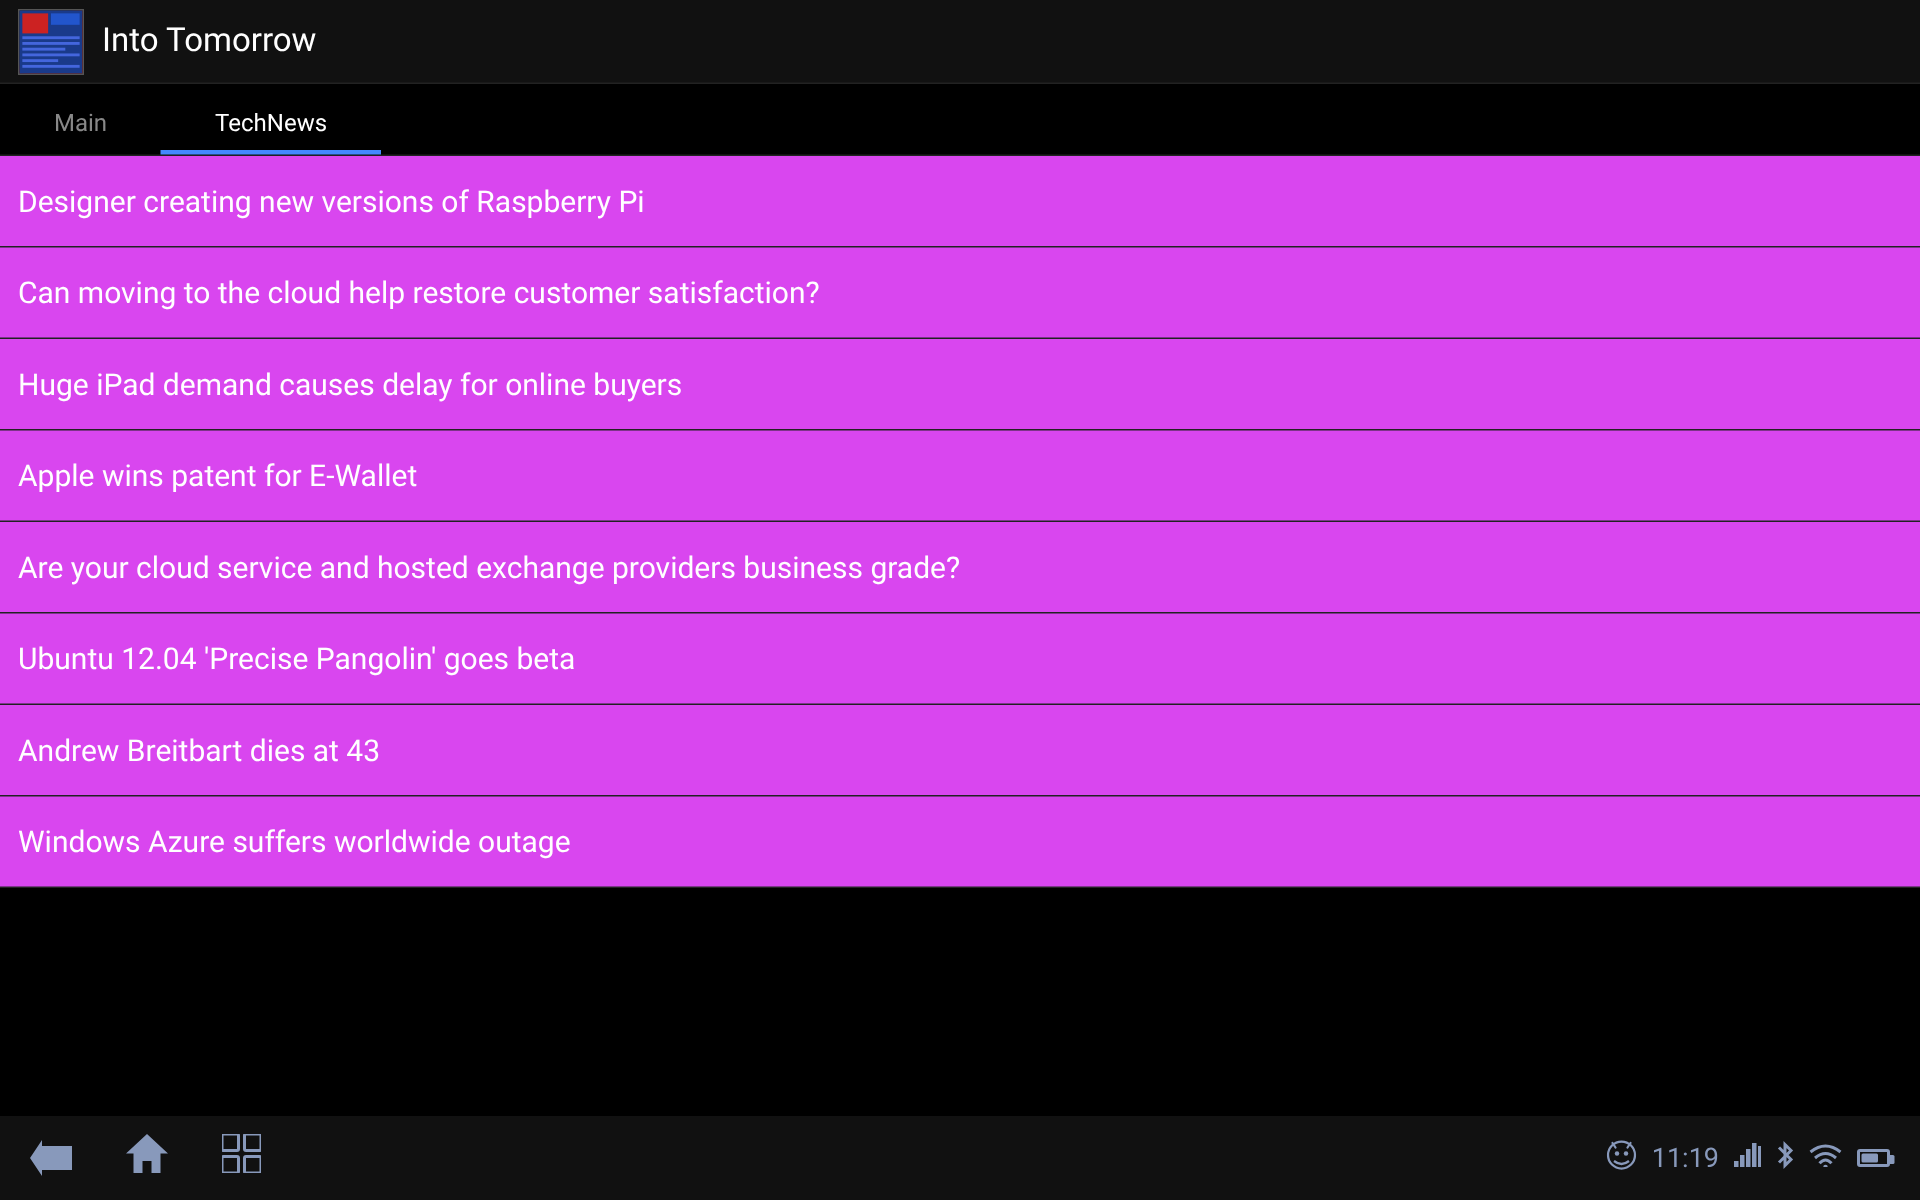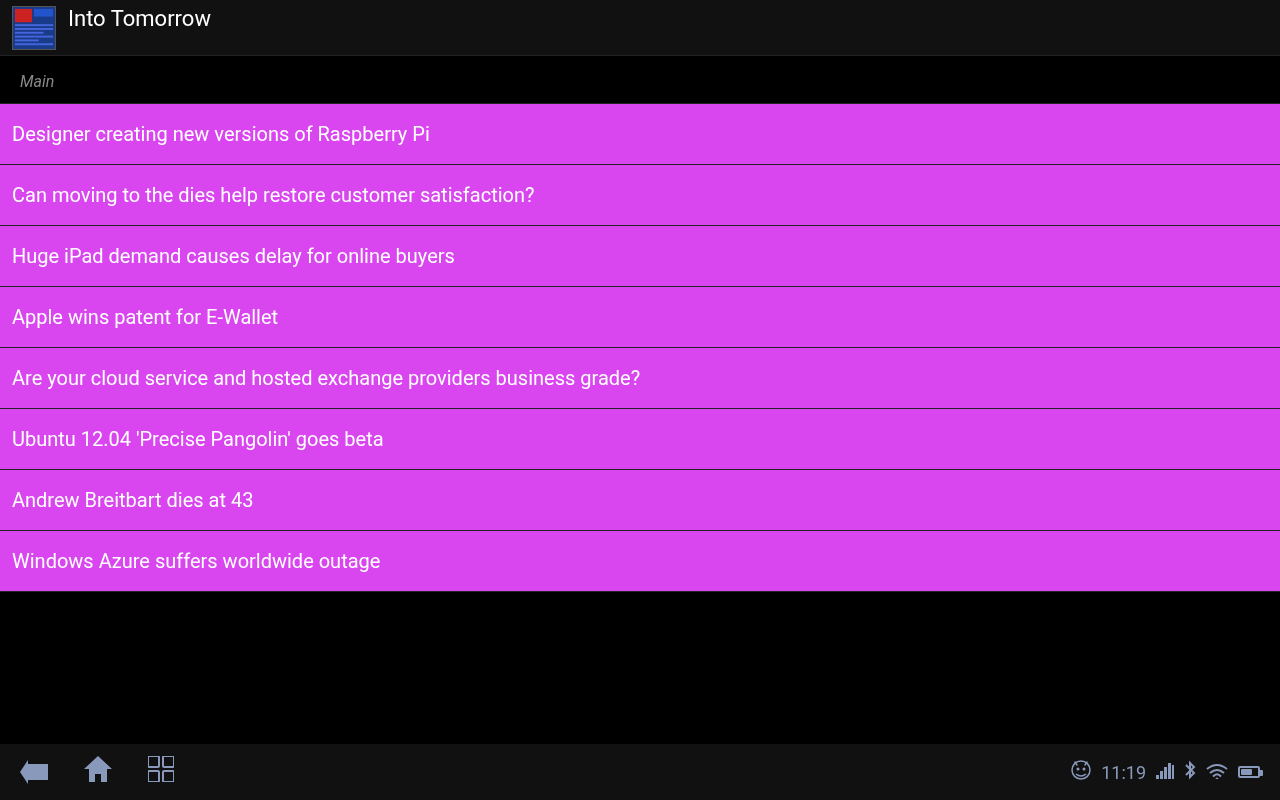--- a/index.html
+++ b/index.html
@@ -14,20 +14,21 @@
       font-family: 'Roboto', Arial, sans-serif;
       width: 1280px;
       height: 800px;
       overflow: hidden;
       position: relative;
     }
 
     
     .header {
       display: flex;
+      align-items: center;
       padding: 6px 12px;
       background-color: #111;
       height: 56px;
       border-bottom: 1px solid #222;
     }
 
     .header-avatar {
       width: 44px;
       height: 44px;
       margin-right: 12px;
@@ -60,26 +61,25 @@
     
     .tabs {
       display: flex;
       background-color: #000;
       border-bottom: 1px solid #222;
       height: 48px;
       align-items: flex-end;
     }
 
     .tab {
-      padding: 12px 20px;
+      padding: 12px 36px;
       font-size: 16px;
       color: #888;
       cursor: pointer;
       position: relative;
-      font-style: italic;
     }
 
     .tab.active {
       color: #fff;
     }
 
     .tab.active::after {
       content: '';
       position: absolute;
       bottom: 0;
@@ -209,25 +209,28 @@
       </svg>
     </div>
   </div>
   <span class="header-title">Into Tomorrow</span>
 </div>
 
 <div class="tabs">
   <div class="tab">
     <span>Main</span>
   </div>
+  <div class="tab active">
+    <span>TechNews</span>
+  </div>
 </div>
 
 <div class="news-list" id="news-container">
 <div class="news-item">Designer creating new versions of Raspberry Pi</div>
-    <div class="news-item">Can moving to the dies help restore customer satisfaction?</div>
+    <div class="news-item">Can moving to the cloud help restore customer satisfaction?</div>
     <div class="news-item">Huge iPad demand causes delay for online buyers</div>
     <div class="news-item">Apple wins patent for E-Wallet</div>
     <div class="news-item">Are your cloud service and hosted exchange providers business grade?</div>
     <div class="news-item">Ubuntu 12.04 'Precise Pangolin' goes beta</div>
     <div class="news-item">Andrew Breitbart dies at 43</div>
     <div class="news-item">Windows Azure suffers worldwide outage</div>
   </div>
 
 <div class="bottom-bar">
   <div class="bottom-nav-left">

